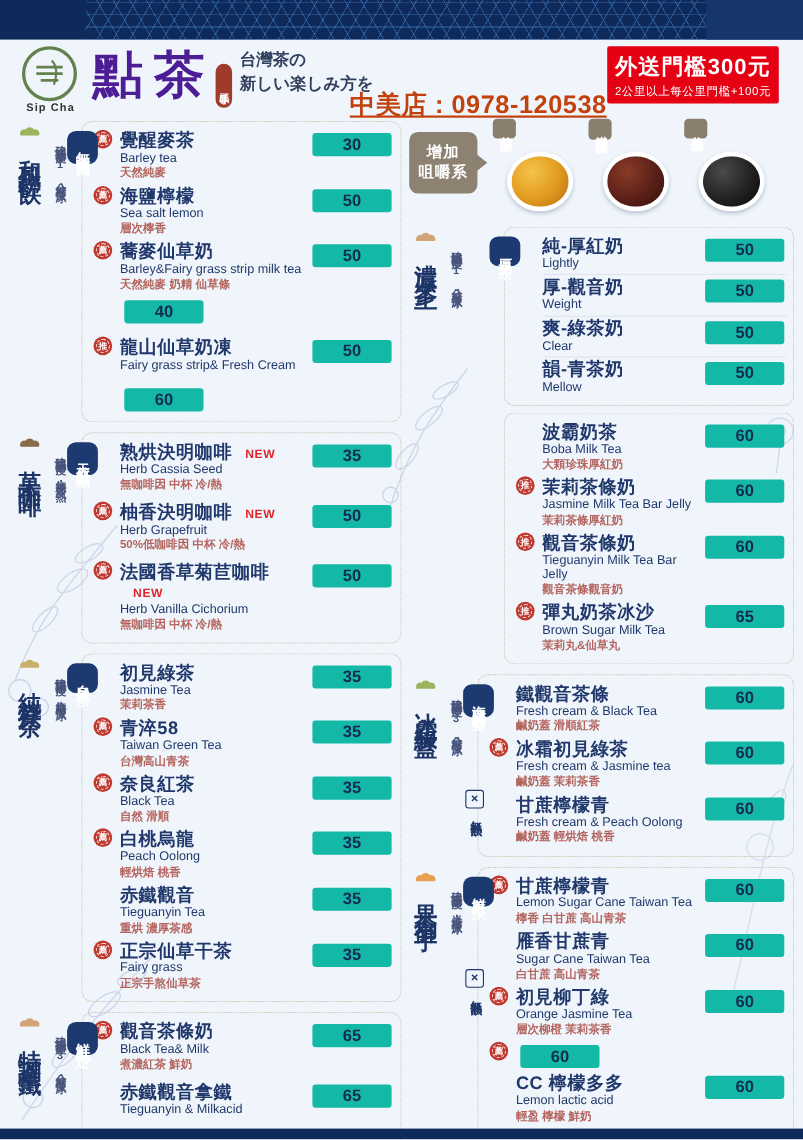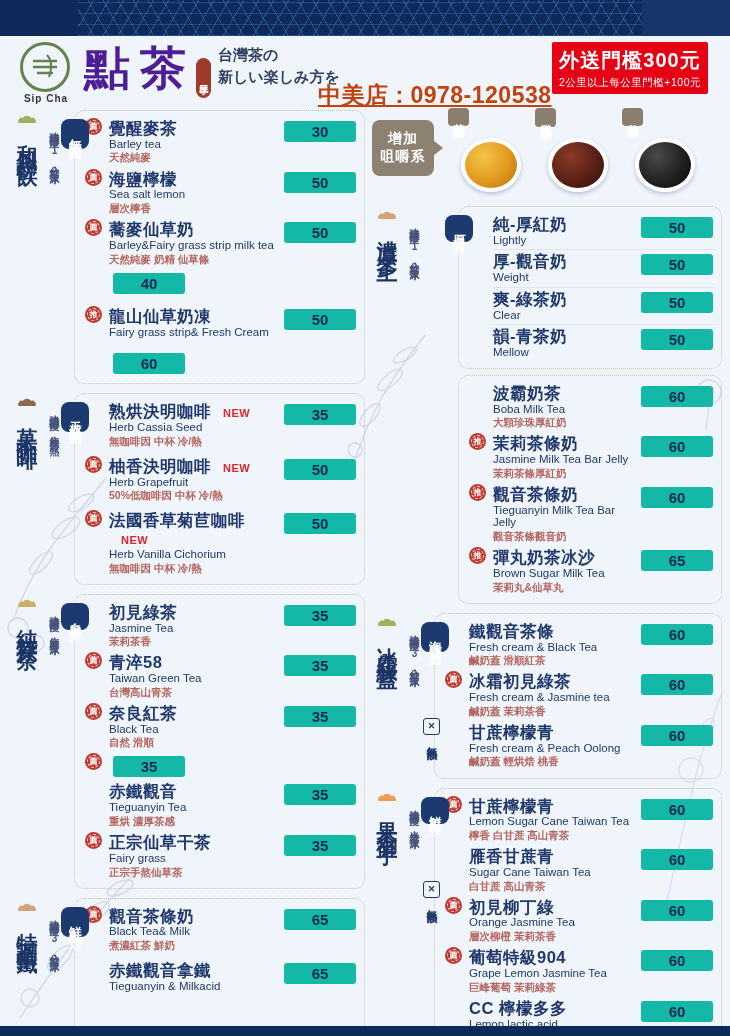--- a/index.html
+++ b/index.html
@@ -273,20 +273,25 @@
           <span class="seal">薦</span>
           <div class="mid">
               <div class="nm">奈良紅茶</div>
           <div class="en">Black Tea</div>
           <div class="ds">自然 滑順</div>
             </div>
           <div class="price">35</div>
         </div>
         <div class="item">
           <span class="seal">薦</span>
+          <div class="mid">
+              <div class="nm">白桃烏龍</div>
+          <div class="en">Peach Oolong</div>
+          <div class="ds">輕烘焙 桃香</div>
+            </div>
           <div class="price">35</div>
         </div>
         <div class="item">
           <div class="mid">
               <div class="nm">赤鐵觀音</div>
           <div class="en">Tieguanyin Tea</div>
           <div class="ds">重烘 濃厚茶感</div>
             </div>
           <div class="price">35</div>
         </div>
@@ -519,25 +524,20 @@
           <span class="seal">薦</span>
           <div class="mid">
               <div class="nm">初見柳丁綠</div>
           <div class="en">Orange Jasmine Tea</div>
           <div class="ds">層次柳橙 茉莉茶香</div>
             </div>
           <div class="price">60</div>
         </div>
         <div class="item">
           <span class="seal">薦</span>
-          <div class="mid">
-              <div class="nm">葡萄特級904</div>
-          <div class="en">Grape Lemon Jasmine Tea</div>
-          <div class="ds">巨峰葡萄 茉莉綠茶</div>
-            </div>
           <div class="price">60</div>
         </div>
         <div class="item">
           <div class="mid">
               <div class="nm">CC 檸檬多多</div>
           <div class="en">Lemon lactic acid</div>
           <div class="ds">輕盈 檸檬 鮮奶</div>
             </div>
           <div class="price">60</div>
         </div>

